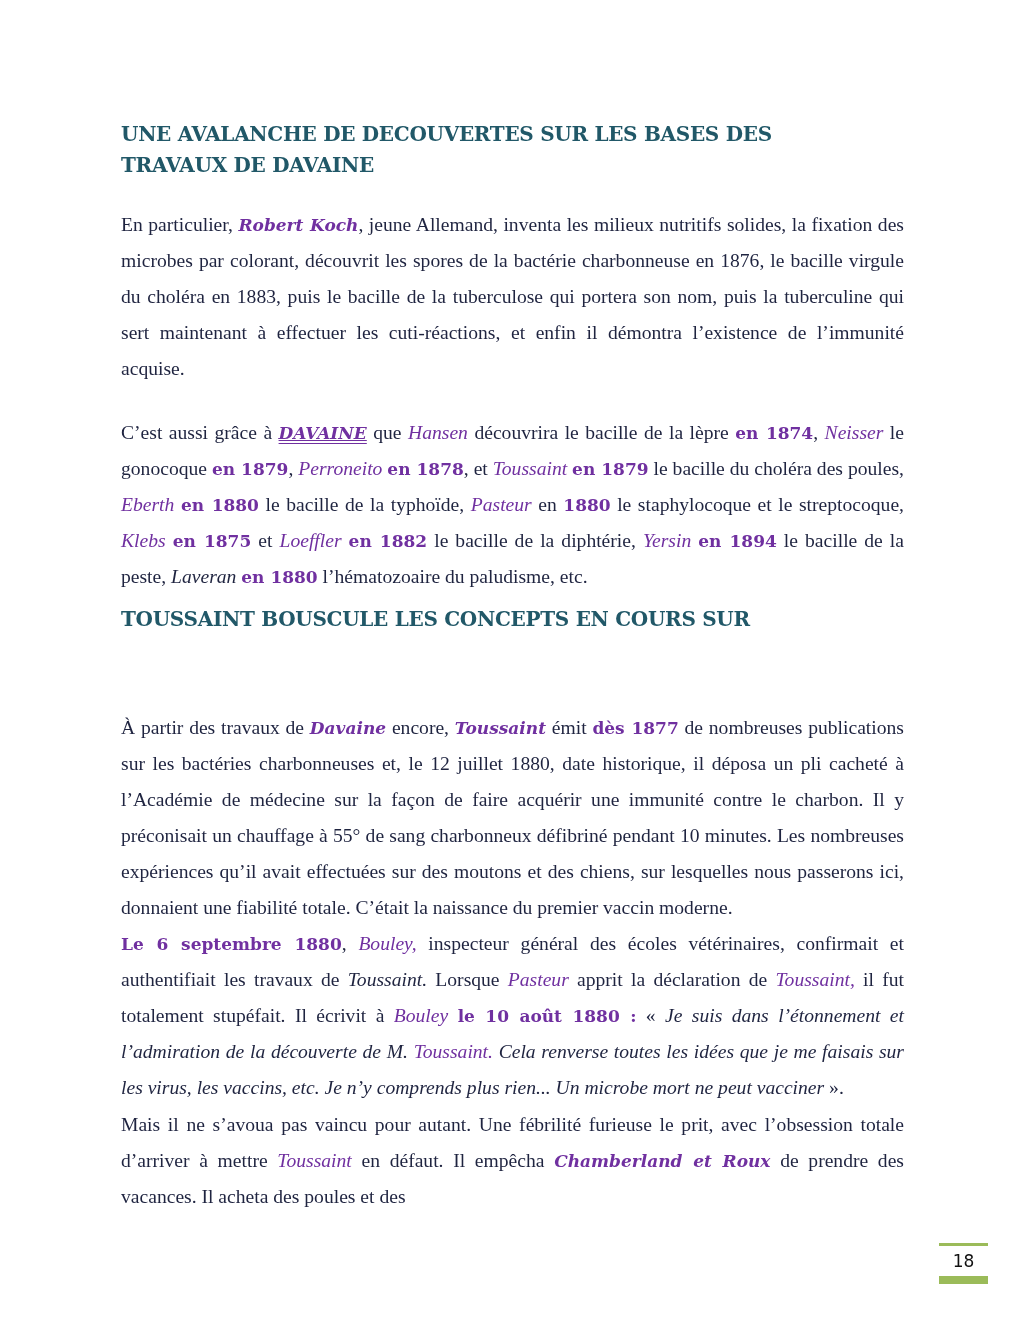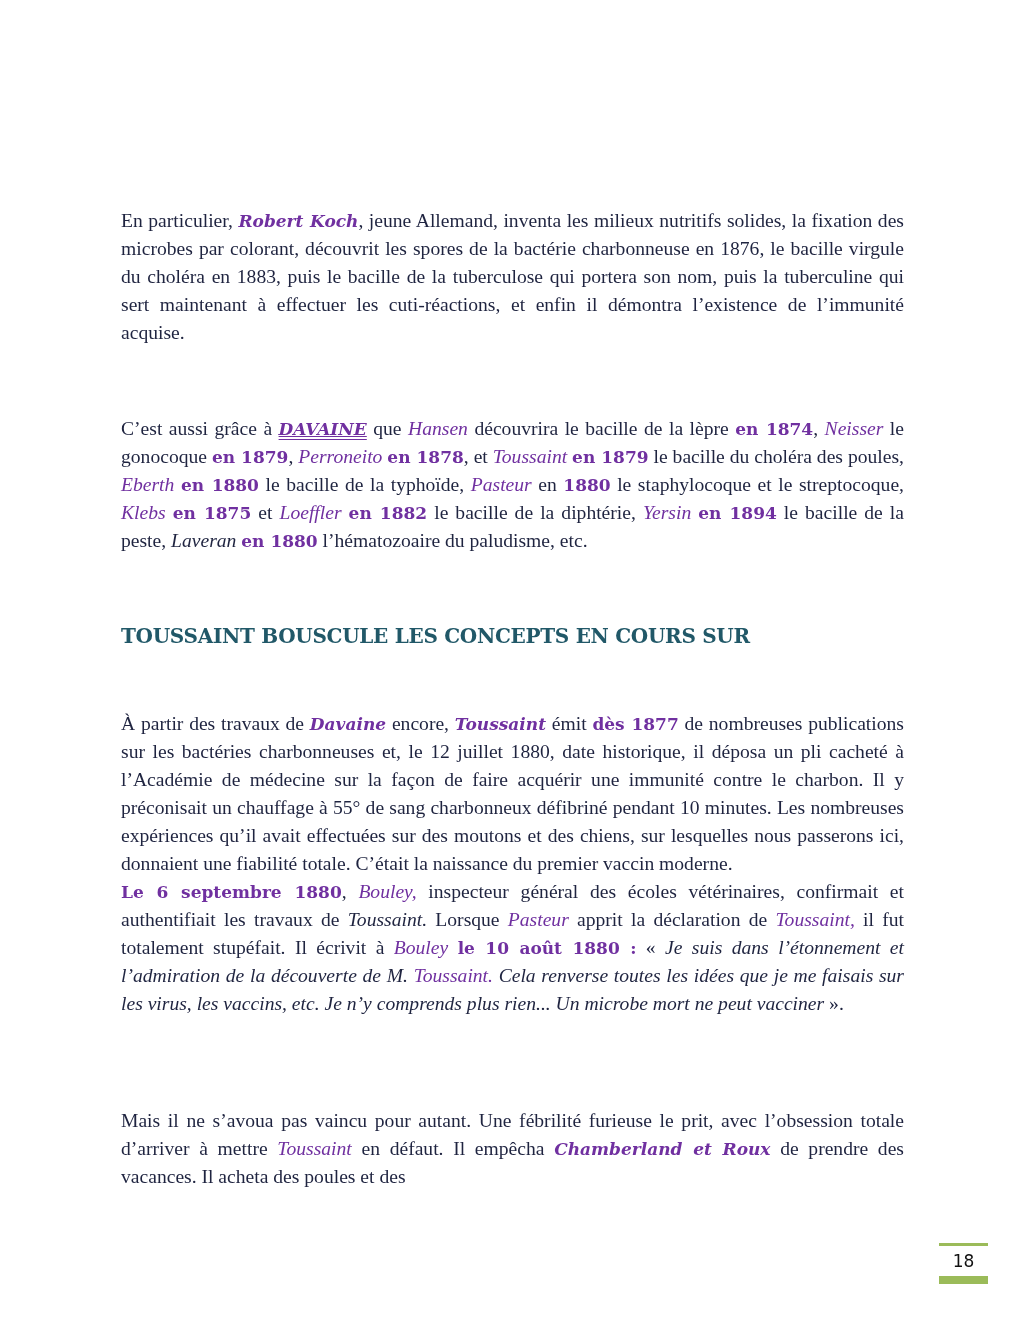--- a/index.html
+++ b/index.html
@@ -12,21 +12,21 @@
     font-weight: bold;
     font-size: 20px;
     line-height: 31px;
     color: #215868;
     letter-spacing: -0.3px;
   }
   p {
     margin: 0;
     font-family: "Liberation Serif", "DejaVu Serif", serif;
     font-size: 19.6px;
-    line-height: 28px;
+    line-height: 36px;
     color: #1f2440;
     text-align: justify;
   }
   .pb { color: #7030a0; font-weight: bold; font-family: "DejaVu Serif", serif; font-size: 17px; }
   .pbi { color: #7030a0; font-weight: bold; font-style: italic; font-family: "DejaVu Serif", serif; font-size: 17px; }
   .pi { color: #7030a0; font-style: italic; }
   .di { font-style: italic; }
   .u { }
   .dbl { text-decoration: underline double; }
   .pagenum { position: absolute; left: 939px; top: 1243px; width: 49px; text-align: center; }
@@ -37,30 +37,33 @@
     line-height: 30px;
     color: #111;
   }
   .pn-line-bottom { height: 8px; background: #9bbb59; }
 </style>
 </head>
 <body>
 
 <div class="page">
 
+  <div class="col" style="top:119px;">
+    <h2><span>UNE AVALANCHE DE DECOUVERTES SUR LES BASES DES</span><br><span>TRAVAUX DE DAVAINE</span></h2>
+  </div>
 
   <div class="col" style="top:207px;">
     <p><span>En particulier, </span><span class="pbi">Robert Koch</span><span>, jeune Allemand, inventa les milieux nutritifs solides, la fixation des microbes par colorant, découvrit les spores de la bactérie charbonneuse en 1876, le bacille virgule du choléra en 1883, puis le bacille de la tuberculose qui portera son nom, puis la tuberculine qui sert maintenant à effectuer les cuti-réactions, et enfin il démontra l’existence de l’immunité acquise.</span></p>
   </div>
 
   <div class="col" style="top:415px;">
     <p><span>C’est aussi grâce à </span><span class="pbi dbl">DAVAINE</span><span> que </span><span class="pi">Hansen</span><span> découvrira le bacille de la lèpre </span><span class="pb">en 1874</span><span>, </span><span class="pi">Neisser</span><span> le gonocoque </span><span class="pb">en 1879</span><span>, </span><span class="pi">Perroneito</span><span> </span><span class="pb">en 1878</span><span>, et </span><span class="pi">Toussaint</span><span> </span><span class="pb">en 1879</span><span> le bacille du choléra des poules, </span><span class="pi">Eberth</span><span> </span><span class="pb">en 1880</span><span> le bacille de la typhoïde, </span><span class="pi">Pasteur</span><span> en </span><span class="pb">1880</span><span> le staphylocoque et le streptocoque, </span><span class="pi">Klebs</span><span> </span><span class="pb">en 1875</span><span> et </span><span class="pi">Loeffler</span><span> </span><span class="pb">en 1882</span><span> le bacille de la diphtérie, </span><span class="pi">Yersin</span><span> </span><span class="pb">en 1894</span><span> le bacille de la peste, </span><span class="di">Laveran</span><span> </span><span class="pb">en 1880</span><span> l’hématozoaire du paludisme, etc.</span></p>
   </div>
 
-  <div class="col" style="top:621px;">
+  <div class="col" style="top:604px;">
     <h2><span>TOUSSAINT BOUSCULE LES CONCEPTS EN COURS SUR</span><br></h2>
   </div>
 
   <div class="col" style="top:710px;">
     <p><span>À partir des travaux de </span><span class="pbi">Davaine</span><span> encore, </span><span class="pbi">Toussaint</span><span> émit </span><span class="pb">dès 1877</span><span> de nombreuses publications sur les bactéries charbonneuses et, le 12 juillet 1880, date historique, il déposa un pli cacheté à l’Académie de médecine sur la façon de faire acquérir une immunité contre le charbon. Il y préconisait un chauffage à 55° de sang charbonneux défibriné pendant 10 minutes. Les nombreuses expériences qu’il avait effectuées sur des moutons et des chiens, sur lesquelles nous passerons ici, donnaient une fiabilité totale. </span><span class="u">C’était la naissance du premier vaccin moderne</span><span>.</span></p>
     <p><span class="pb">Le 6 septembre 1880</span><span>, </span><span class="pi">Bouley,</span><span> inspecteur général des écoles vétérinaires, confirmait et authentifiait les travaux de </span><span class="di">Toussaint.</span><span> Lorsque </span><span class="pi">Pasteur</span><span> apprit la déclaration de </span><span class="pi">Toussaint,</span><span> il fut totalement stupéfait. Il écrivit à </span><span class="pi">Bouley</span><span> </span><span class="pb">le 10 août 1880 :</span><span> « </span><span class="di">Je suis dans l’étonnement et l’admiration de la découverte de M. </span><span class="pi">Toussaint.</span><span class="di"> Cela renverse toutes les idées que je me faisais sur les virus, les vaccins, etc. Je n’y comprends plus rien... Un microbe mort ne peut vacciner</span><span> ».</span></p>
   </div>
 
   <div class="col" style="top:1107px;">
     <p><span>Mais il ne s’avoua pas vaincu pour autant. Une fébrilité furieuse le prit, avec l’obsession totale d’arriver à mettre </span><span class="pi">Toussaint</span><span> en défaut. Il empêcha </span><span class="pbi">Chamberland et Roux</span><span> de prendre des vacances. Il acheta des poules et des</span></p>

